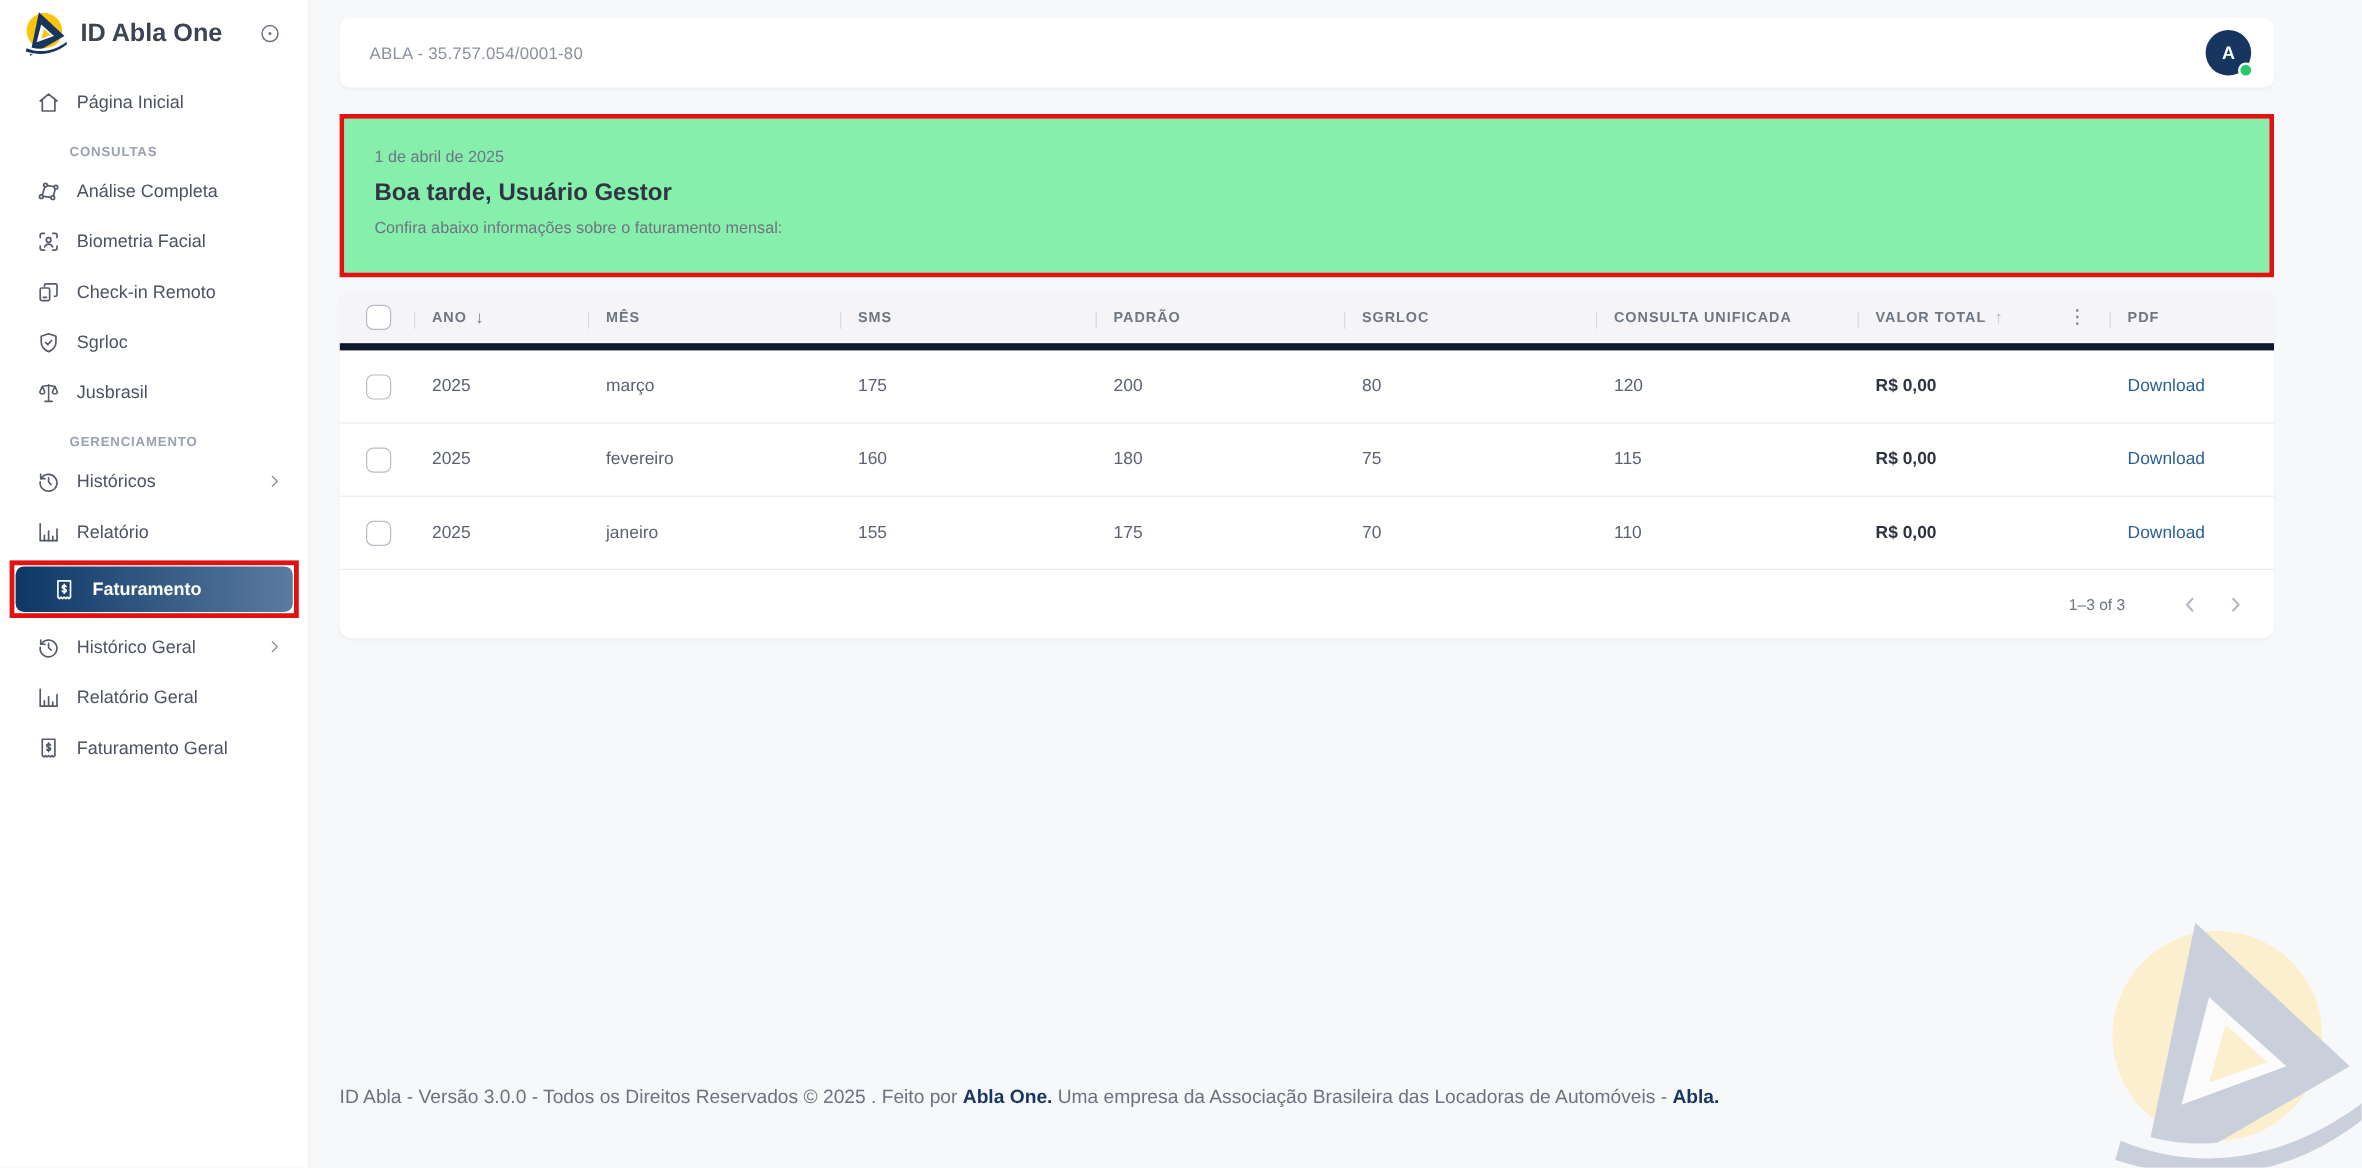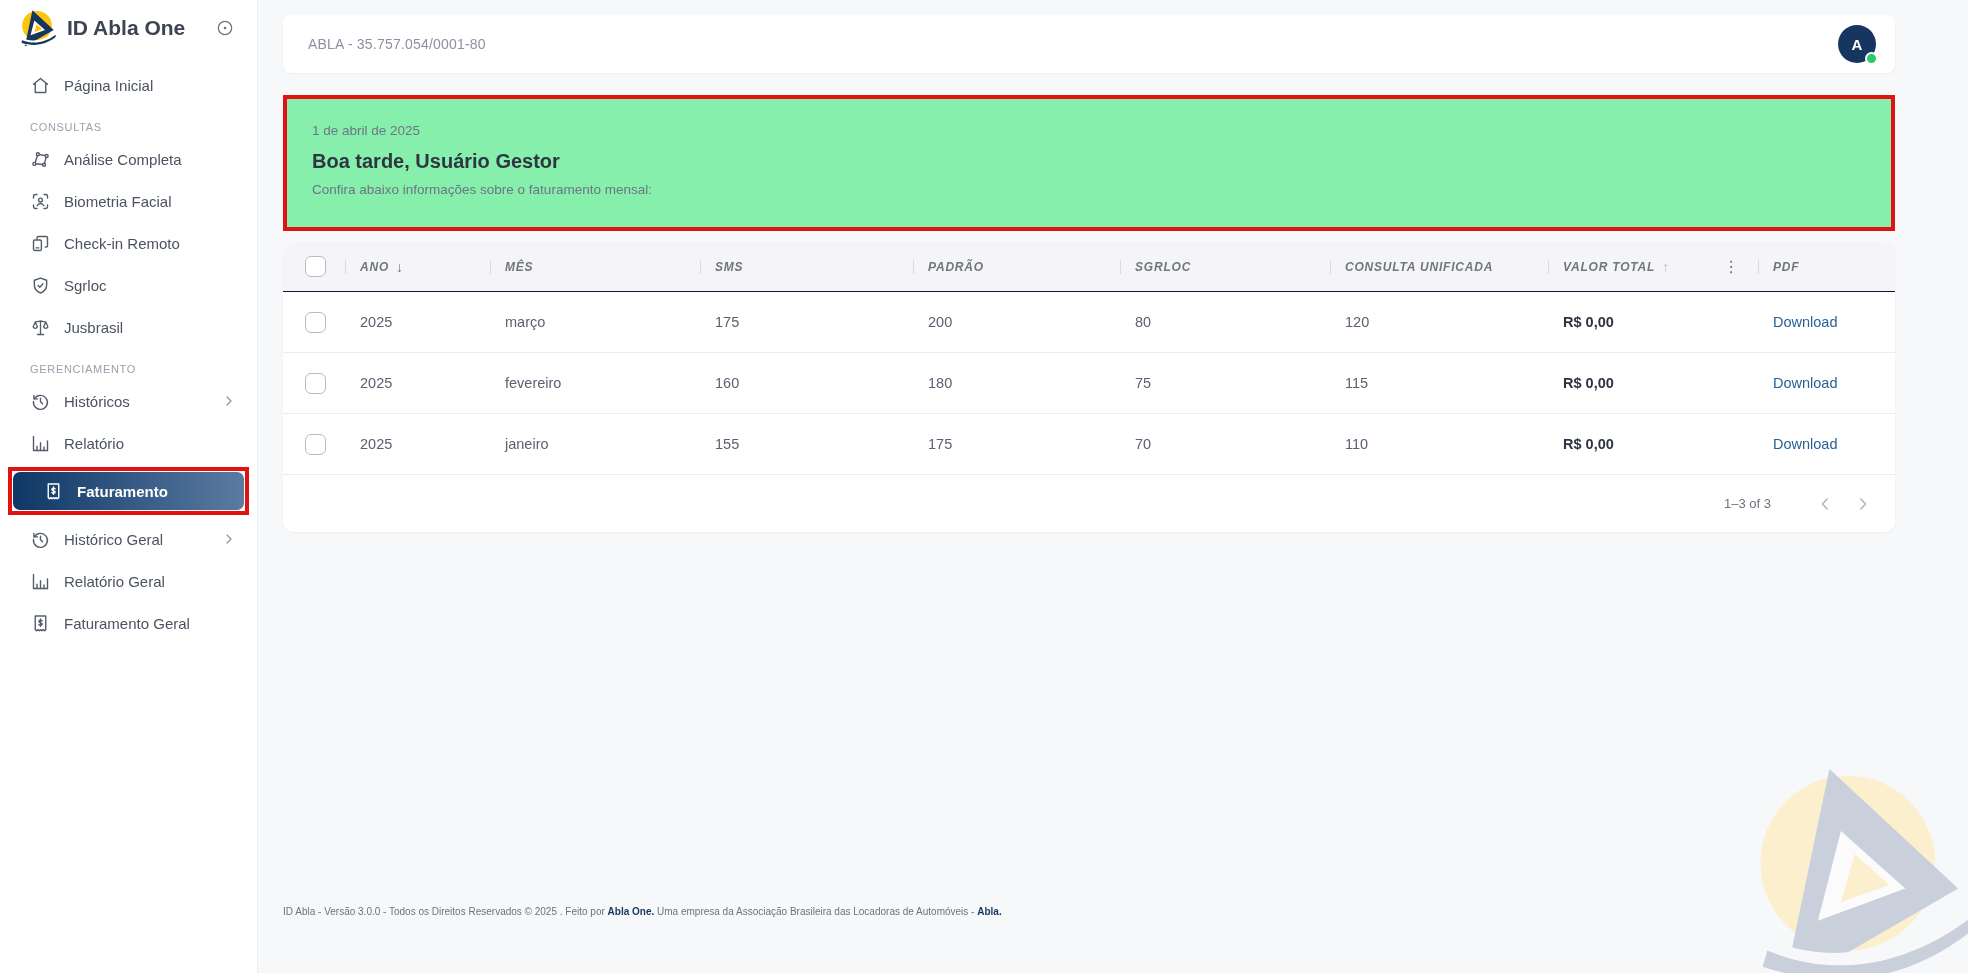--- a/index.html
+++ b/index.html
@@ -11,21 +11,21 @@
   .sidebar { width:258px; min-width:258px; background:#fff; border-right:1px solid #ededf1; height:100%; }
   .sb-header { height:56px; display:flex; align-items:center; padding:0 22px 0 18px; }
   .sb-logo { width:38px; height:38px; }
   .sb-title { font-size:21px; font-weight:700; color:#3c4352; margin-left:11px; flex:1; }
   .collapse-btn { width:20px; height:20px; color:#6b7280; cursor:pointer; }
   .sb-nav { padding-top:8px; }
   .sb-item { height:42px; display:flex; align-items:center; padding-left:30px; gap:13px; font-size:15px; color:#4b5260; cursor:pointer; }
   .sb-item .ic { width:21px; height:21px; color:#555c68; flex:none; display:flex; }
   .sb-item .ic svg { width:100%; height:100%; }
   .sb-item .chev { margin-left:auto; margin-right:20px; width:16px; height:16px; color:#8d939e; }
-  .sb-section { padding:15px 0 5px 30px; font-size:11px; font-weight:400; letter-spacing:.7px; color:#9aa1ae; }
+  .sb-section { padding:15px 0 5px 30px; font-size:11px; font-weight:700; letter-spacing:.7px; color:#9aa1ae;margin-left:28px; }
   .annot-item { margin:3px 8px; border:4px solid var(--annotation-red); padding:1px; }
   .sb-item.active { height:38px; border-radius:7px; color:#fff;
         background:linear-gradient(90deg,var(--active-grad-start),var(--active-grad-end)); font-weight:600; }
   .sb-item.active .ic { color:#fff; }
 
   
   .main { position:relative; flex:1; height:100%; }
   .content { width:1612px; margin-left:25px; }
   .card { background:#fff; border-radius:8px; box-shadow:0 1px 2px rgba(20,30,55,.05); }
 
@@ -37,38 +37,38 @@
                  background:var(--online-green); border:2px solid #fff; }
 
   .annot-card { margin-top:22px; border:4px solid var(--annotation-red); }
   .greet { background:#86efac; padding:24px 25px 30px 25px; }
   .greet-date { font-size:13.5px; color:#6f7583; }
   .greet-title { font-size:20px; font-weight:700; color:#2f3542; margin-top:12px; }
   .greet-sub { font-size:13.5px; color:#6e7480; margin-top:9px; }
 
   .table-card { margin-top:11px; border-radius:10px; overflow:hidden; }
   .tgrid { display:grid; grid-template-columns:62px 145px 210px 213px 207px 210px 218px 210px 1fr; align-items:center; }
-  .thead { height:50px; background:#f5f5f7; border-bottom:1px solid #0f172a;font-style:italic; }
+  .thead { height:50px; background:#f5f5f7; border-bottom:6px solid #0f172a; }
   .hcell { position:relative; height:100%; display:flex; align-items:center; padding-left:15px;
            font-size:12px; font-weight:700; letter-spacing:.8px; color:#6e7680; cursor:pointer; }
   .hcell .sep, .pdfsep { position:absolute; left:0; top:18px; width:1px; height:14px; background:#d8dade; }
   .sort { margin-left:7px; font-size:14px; font-weight:400; color:#6e7680; }
   .sort.dim { color:#b9bec6; }
   .kebab { margin-left:auto; margin-right:18px; font-size:16px; color:#6e7680; cursor:pointer; font-weight:400; }
   .chk-cell { height:100%; display:flex; align-items:center; padding-left:22px; }
   .checkbox { width:21px; height:21px; border:1.5px solid #b6bcc5; border-radius:6px; background:#fff; cursor:pointer; }
   .trow { height:61px; border-bottom:1px solid #ececf0; }
   .cell { padding-left:15px; font-size:14.5px; color:#5a6170; }
   .cell.bold { font-weight:700; color:#2d3340; }
   .cell a { color:var(--link-blue); text-decoration:none; cursor:pointer; }
   .tfoot { height:57px; display:flex; align-items:center; justify-content:flex-end; padding-right:22px; }
   .pg-label { font-size:13px; color:#6e7480; margin-right:26px; }
   .pg-btn { width:20px; height:20px; color:#b3b8c0; margin-left:18px; cursor:pointer; }
 
-  .footer { position:absolute; left:25px; top:906px; font-size:10px; color:#6b7280; white-space:nowrap; }
+  .footer { position:absolute; left:25px; top:906px; font-size:16px; color:#6b7280; white-space:nowrap; }
   .footer b { color:var(--navy); font-weight:700; }
 
   .watermark { position:absolute; top:762px; left:1484px; width:230px; height:230px; }
 </style>
 </head>
 <body>
 
 <svg width="0" height="0" style="position:absolute">
   <defs>
     <g id="abla-mark">

